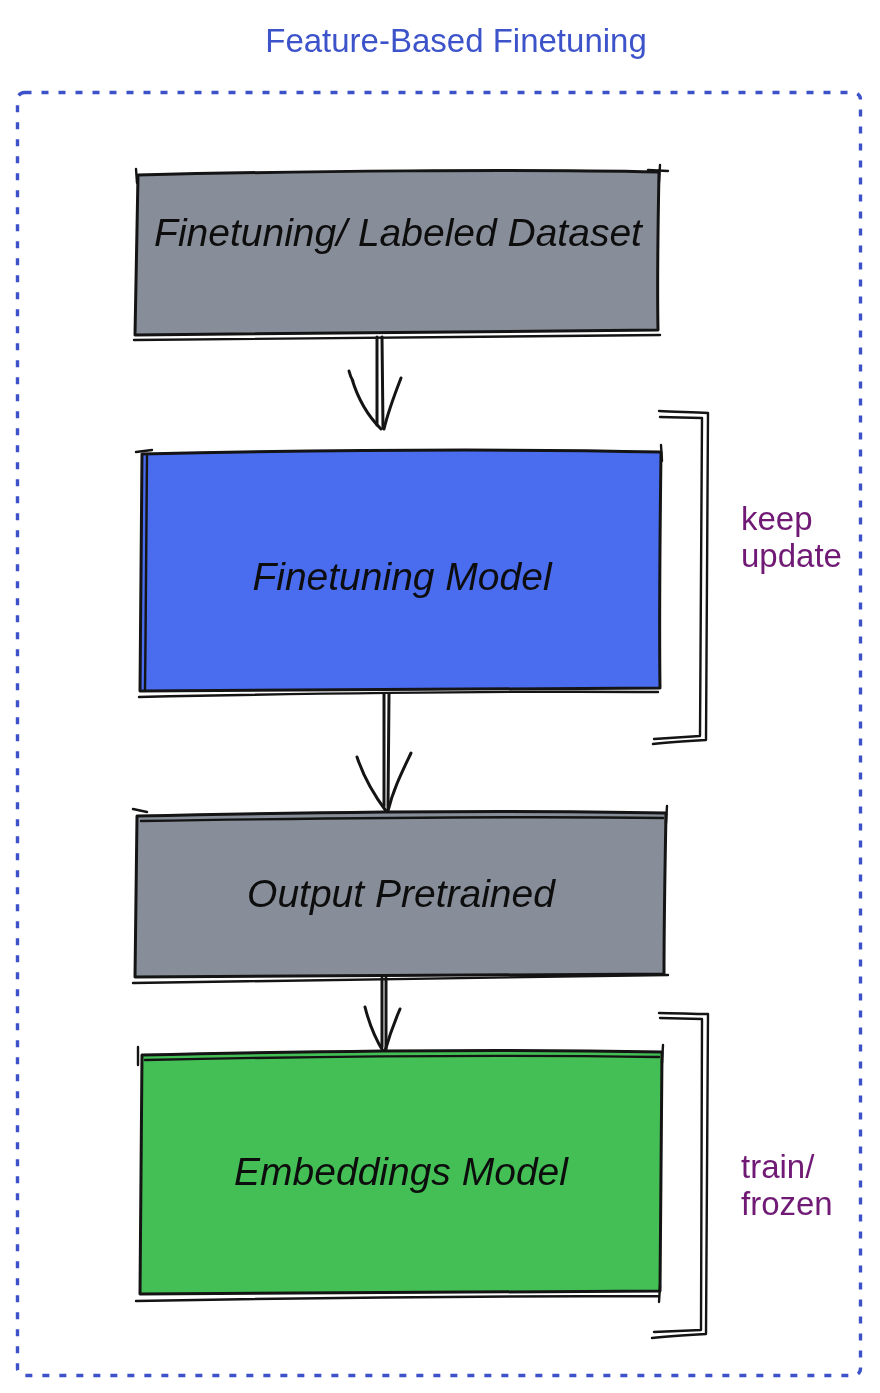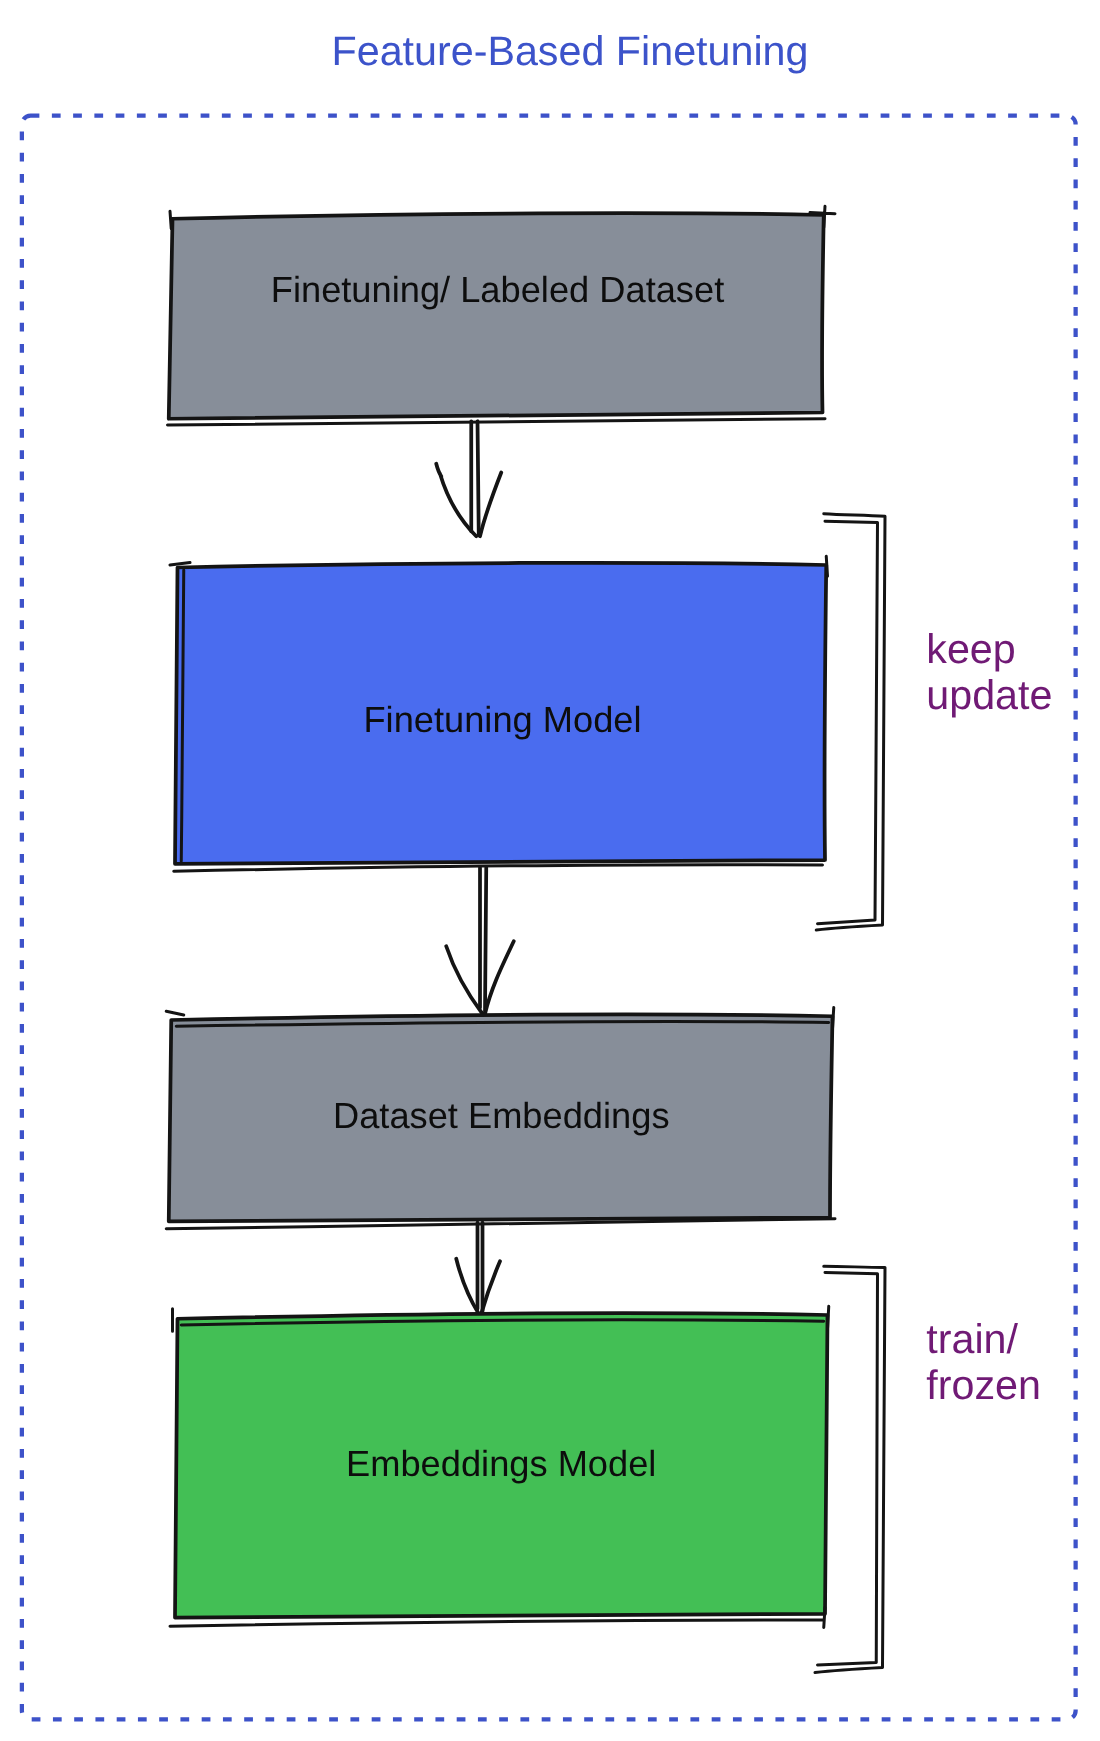--- a/index.html
+++ b/index.html
@@ -9,21 +9,21 @@
   }
   #art{position:absolute;left:0;top:0;width:880px;height:1393px;display:block;}
   .ink{stroke:#141414;fill:none;stroke-width:3;stroke-linecap:round;stroke-linejoin:round;}
   .thin{stroke-width:2.4;}
   .title{
     position:absolute;left:456px;top:23px;transform:translateX(-50%);
     font-size:33px;line-height:1.1;color:#3C53CA;white-space:nowrap;
   }
   .box-label{
     position:absolute;transform:translate(-50%,-50%);
-    font-size:29px;color:#0d0d0d;white-space:nowrap;
+    font-size:39px;color:#0d0d0d;white-space:nowrap;font-style:italic;
   }
   .annotation{
     position:absolute;font-size:33px;line-height:37px;color:#701a75;white-space:nowrap;
   }
 </style>
 </head>
 <body>
 
 <div id="canvas">
 
@@ -81,27 +81,27 @@
     </g>
 
   </svg>
 
   <div class="title">Feature-Based Finetuning</div>
 
   <div class="box-label" style="left:398px;top:233px">Finetuning/ Labeled Dataset</div>
 
   <div class="box-label" style="left:402px;top:577px">Finetuning Model</div>
 
-  <div class="box-label" style="left:401px;top:894px">Dataset Embeddings</div>
+  <div class="box-label" style="left:401px;top:894px">Output Pretrained</div>
 
   <div class="box-label" style="left:401px;top:1172px">Embeddings Model</div>
 
   <div class="annotation" style="left:741px;top:500px">
     <div>keep</div>
     <div>update</div>
   </div>
 
-  <div class="annotation" style="left:741px;top:1052px">
+  <div class="annotation" style="left:741px;top:1148px">
     <div>train/</div>
     <div>frozen</div>
   </div>
 
 </div>
 
 </body></html>

